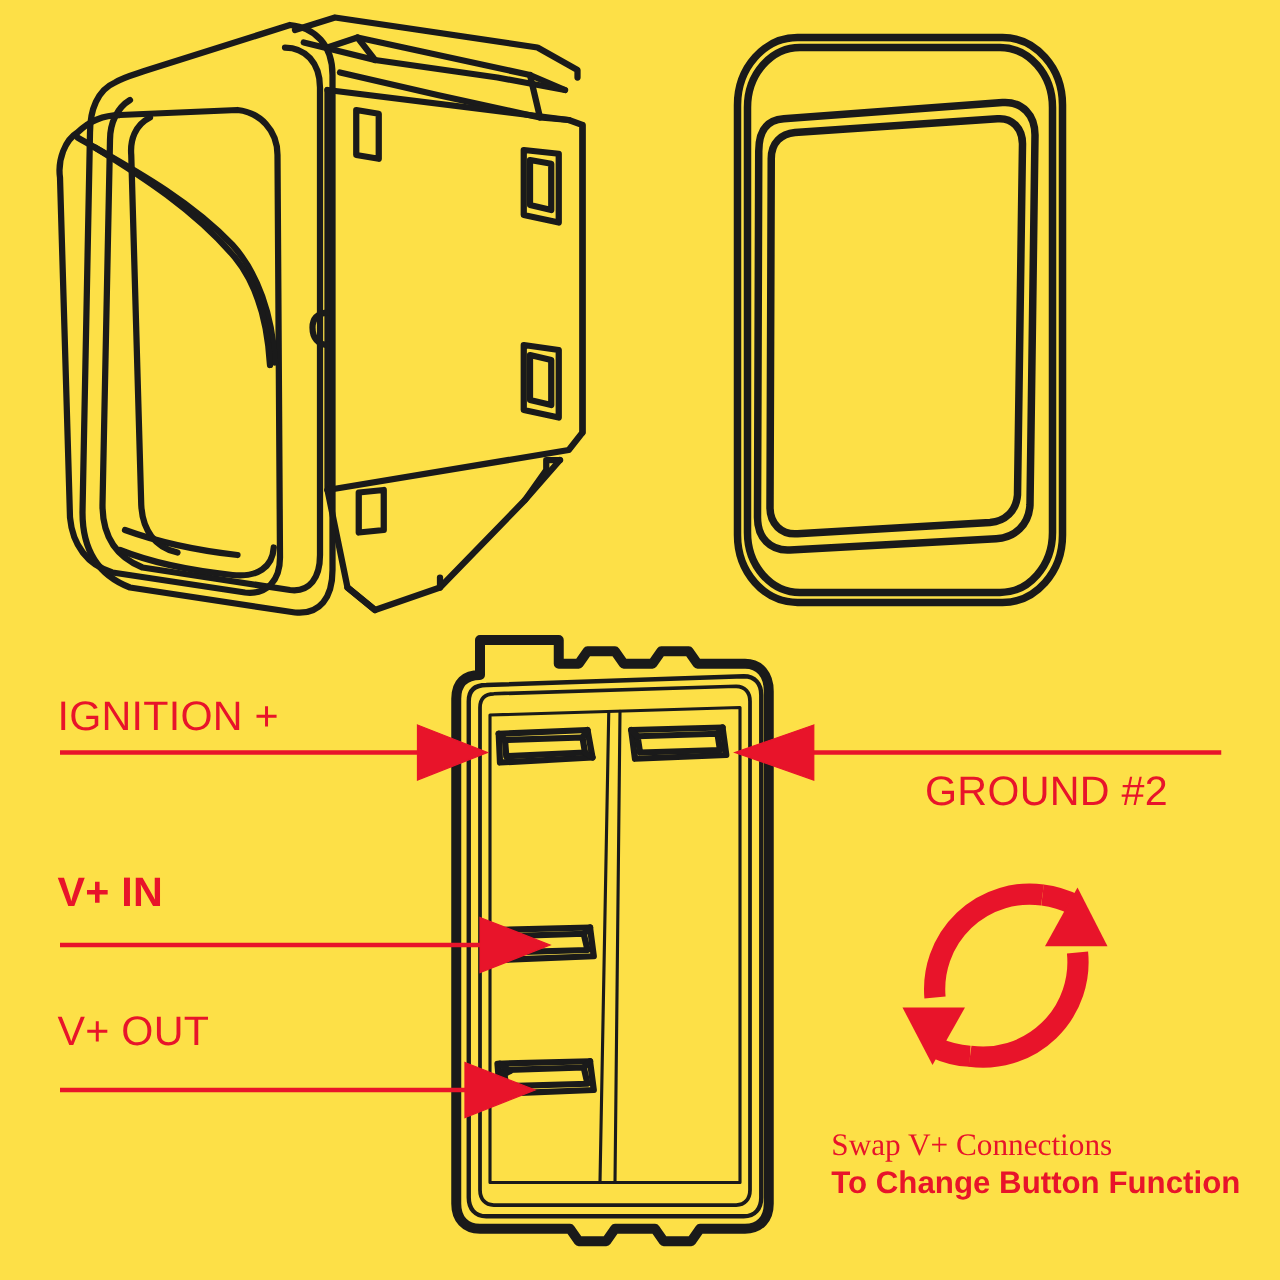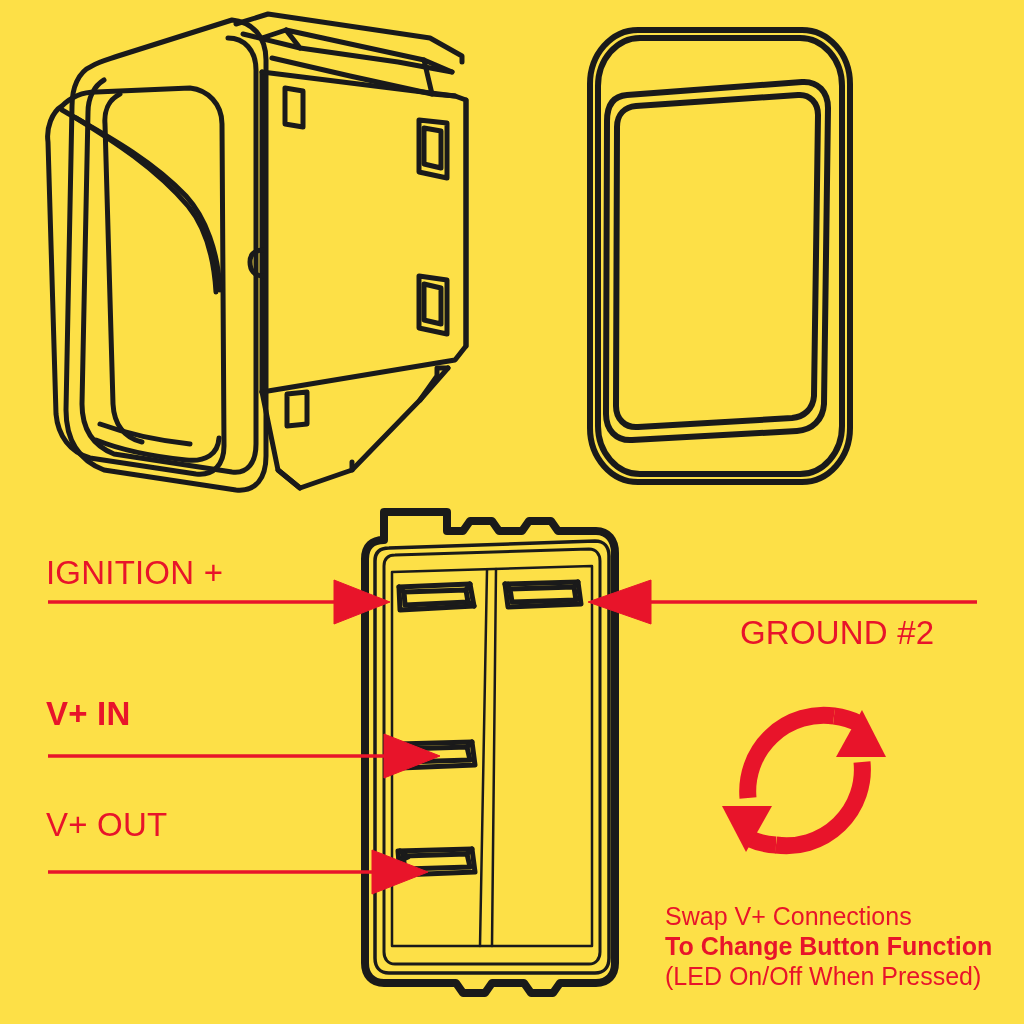--- a/index.html
+++ b/index.html
@@ -246,17 +246,16 @@
   </svg>
 
   <div class="lbl lbl-big" style="left:46px; top:556px;">IGNITION +</div>
 
   <div class="lbl lbl-big" style="left:740px; top:572px;margin-top:44px;">GROUND #2</div>
 
   <div class="lbl lbl-big" style="left:46px; top:697px;font-weight:bold;">V+ IN</div>
 
   <div class="lbl lbl-big" style="left:46px; top:808px;">V+ OUT</div>
 
-  <div class="note" style="left:665px; top:902px;">Swap  V+ Connections</div>
+  <div class="note" style="left:665px; top:902px;font-family:Liberation Serif, serif;">Swap  V+ Connections</div>
   <div class="note" style="left:665px; top:932px;font-weight:bold;">To Change Button Function</div>
-  <div class="note" style="left:665px; top:962px;">(LED On/Off When Pressed)</div>
 
 </div>
 
 </body></html>

